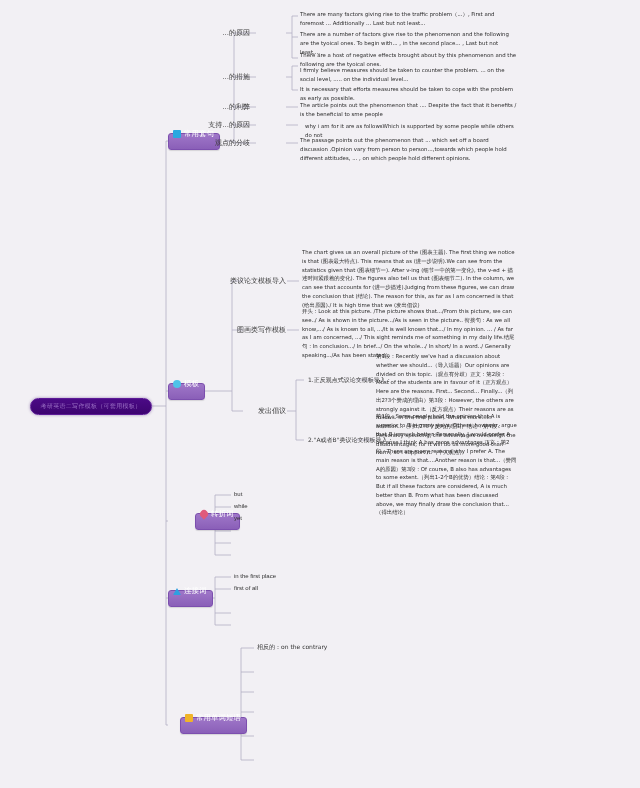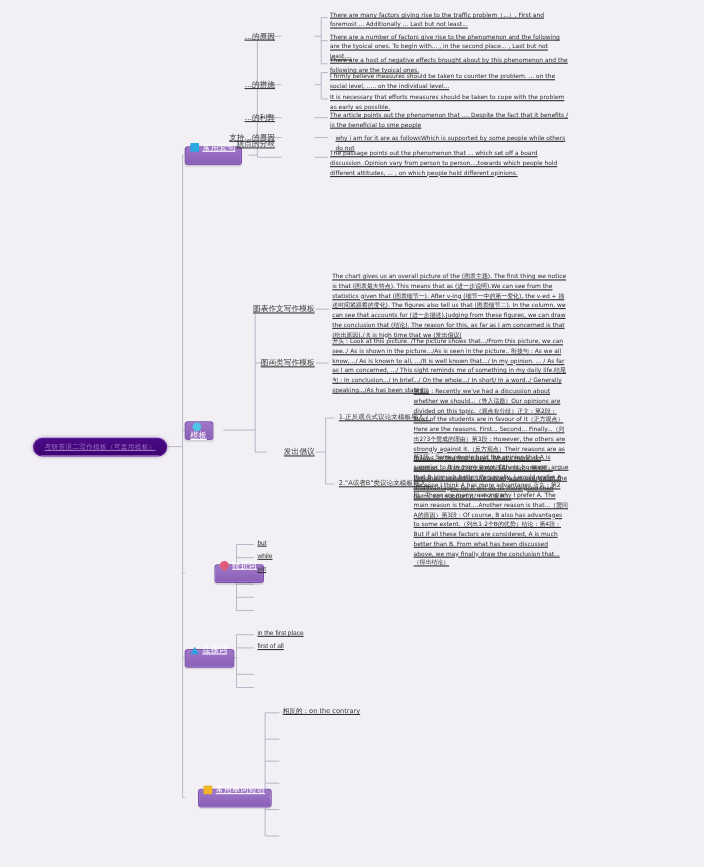--- a/index.html
+++ b/index.html
@@ -6,21 +6,21 @@
   body{
     width:640px;height:788px;
     background:#f2f0f4;
     font-family:"Liberation Sans","DejaVu Sans",sans-serif;
     overflow:hidden;
     position:relative;
   }
   #canvas{position:absolute;left:0;top:0;width:640px;height:788px;}
   svg.links{position:absolute;left:0;top:0;width:640px;height:788px;pointer-events:none;}
 
-  .node{position:absolute;box-sizing:border-box;text-decoration:underline;}
+  .node{position:absolute;box-sizing:border-box;}
 
   
   .root{
     left:30px;top:398px;width:122px;height:17px;
     background:linear-gradient(180deg,#4b0a86 0%,#3d0470 100%);
     border:1px solid #5c1a96;
     border-radius:9px;
     color:#9a6fc4;
     font-size:6px;
     letter-spacing:.3px;
@@ -44,21 +44,21 @@
     white-space:nowrap;
     box-shadow:0 1px 1px rgba(0,0,0,.12);
   }
   .l1 .ico{
     width:8px;height:8px;margin-right:3px;flex:0 0 auto;
     display:inline-block;border-radius:1px;
   }
   .l1 .lbl{line-height:1;}
 
   .n-taoju{left:168px;top:133px;}
-  .n-muban{left:168px;top:383px;flex-direction:column;}
+  .n-muban{left:168px;top:383px;}
   .n-zhuanzhe{left:168px;top:513px;margin-left:27px;}
   .n-lianjie{left:168px;top:590px;justify-content:flex-end;}
   .n-cihui{left:168px;top:717px;margin-left:12px;}
 
   
   .l2{
     font-size:7px;color:#3a3a3a;white-space:nowrap;line-height:1;
   }
 
   
@@ -155,41 +155,41 @@
 
   <div class="node l1 n-taoju">
     <span class="ico" style="background:#29a8e0"></span>
     <span class="lbl cn">常用套句</span>
   </div>
 
   <div class="node l2 cn" style="left:250px;top:30px;transform:translate(-100%,0)">...的原因</div>
   <div class="node l2 cn" style="left:250px;top:74px;transform:translate(-100%,0)">...的措施</div>
   <div class="node l2 cn" style="left:250px;top:104px;transform:translate(-100%,0)">...的利弊</div>
   <div class="node l2 cn" style="left:250px;top:122px;transform:translate(-100%,0)">支持...的原因</div>
-  <div class="node l2 cn" style="left:250px;top:128px;transform:translate(-100%,0)">观点的分歧</div>
+  <div class="node l2 cn" style="left:250px;top:140px;transform:translate(-100%,0)">观点的分歧</div>
 
   <div class="node para cn" style="left:300px;top:10px;width:218px">There are many factors giving rise to the traffic problem（...）, First and foremost ... Additionally ... Last but not least...</div>
   <div class="node para cn" style="left:300px;top:30px;width:218px">There are a number of factors give rise to the phenomenon and the following are the tyoical ones. To begin with... , in the second place... , Last but not least....</div>
   <div class="node para cn" style="left:300px;top:51px;width:218px">There are a host of negative effects brought about by this phenomenon and the following are the tyoical ones.</div>
 
   <div class="node para cn" style="left:300px;top:66px;width:218px">I firmly believe measures should be  taken to counter the problem. ... on the social level, ..... on the individual level...</div>
   <div class="node para cn" style="left:300px;top:85px;width:218px">It is necessary that efforts measures should be taken to cope with the problem as early as possible.</div>
 
   <div class="node para cn" style="left:300px;top:101px;width:218px">The article points out the phenomenon that .... Despite the fact that it benefits / is the beneficial to sme people</div>
 
   <div class="node para cn" style="left:305px;top:122px;width:213px">why i am for it are as followsWhich is supported by some people while others do not</div>
 
   <div class="node para cn" style="left:300px;top:136px;width:218px">The passage points out the phenomenon that ... which set off a board discussion .Opinion vary from person to person...,towards which people hold different attitudes, ... , on which people hold different opinions.</div>
 
   <div class="node l1 n-muban">
     <span class="ico" style="background:#4fc3e8;border-radius:50%"></span>
     <span class="lbl cn">模板</span>
   </div>
 
-  <div class="node l2 cn" style="left:286px;top:278px;transform:translate(-100%,0)">图表作文写作模板</div>
+  <div class="node l2 cn" style="left:286px;top:278px;transform:translate(-100%,0)">类议论文模板导入</div>
   <div class="node l2 cn" style="left:286px;top:327px;transform:translate(-100%,0)">图画类写作模板</div>
   <div class="node l2 cn" style="left:286px;top:408px;transform:translate(-100%,0)">发出倡议</div>
 
   <div class="node para cn" style="left:302px;top:248px;width:216px">The chart gives us an overall picture of the (图表主题). The first thing we notice is that (图表最大特点). This means that as (进一步说明).We can see from the statistics given that (图表细节一). After v-ing (细节一中的第一变化), the v-ed + 描述时间紧跟着的变化). The figures also tell us that (图表细节二). In the column, we can see that accounts for (进一步描述).Judging from these figures, we can draw the conclusion that (结论). The reason for this, as far as I am concerned is that (给出原因)./ It is high time that we (发出倡议)</div>
   <div class="node para cn" style="left:302px;top:307px;width:216px">开头：Look at this picture. /The picture shows that.../From this picture, we can see../ As is shown in the picture.../As is seen in the picture.. 衔接句：As we all know,.../ As is known to all, .../It is well known that.../ In my opinion. ... / As far as I am concerned, .../ This sight reminds me of something in my daily life.结尾句：In conclusion.../ In brief.../ On the whole.../ In short/ In a word../ Generally speaking.../As has been stated...</div>
 
   <div class="node l2 cn" style="left:308px;top:377px;font-size:6px">1.正反观点式议论文模板导入：</div>
   <div class="node l2 cn" style="left:308px;top:437px;font-size:6px">2."A或者B"类议论文模板导入：</div>
 
   <div class="node para cn" style="left:376px;top:352px;width:142px">第1段：Recently we've had a discussion about whether we should...（导入话题）Our opinions are divided on this topic.（观点有分歧）正文：第2段：Most of the students are in favour of it（正方观点）Here are the reasons. First... Second... Finally...（列出2?3个赞成的理由）第3段：However, the others are strongly against it.（反方观点）Their reasons are as follows. In the first place\. What's more...In addition...（列出2?3个反对的理由）结论：第4段：Personally speaking, the advantages overweigh the disadvantages, for it will do us more good than harm, so I support it.（个人观点）</div>

